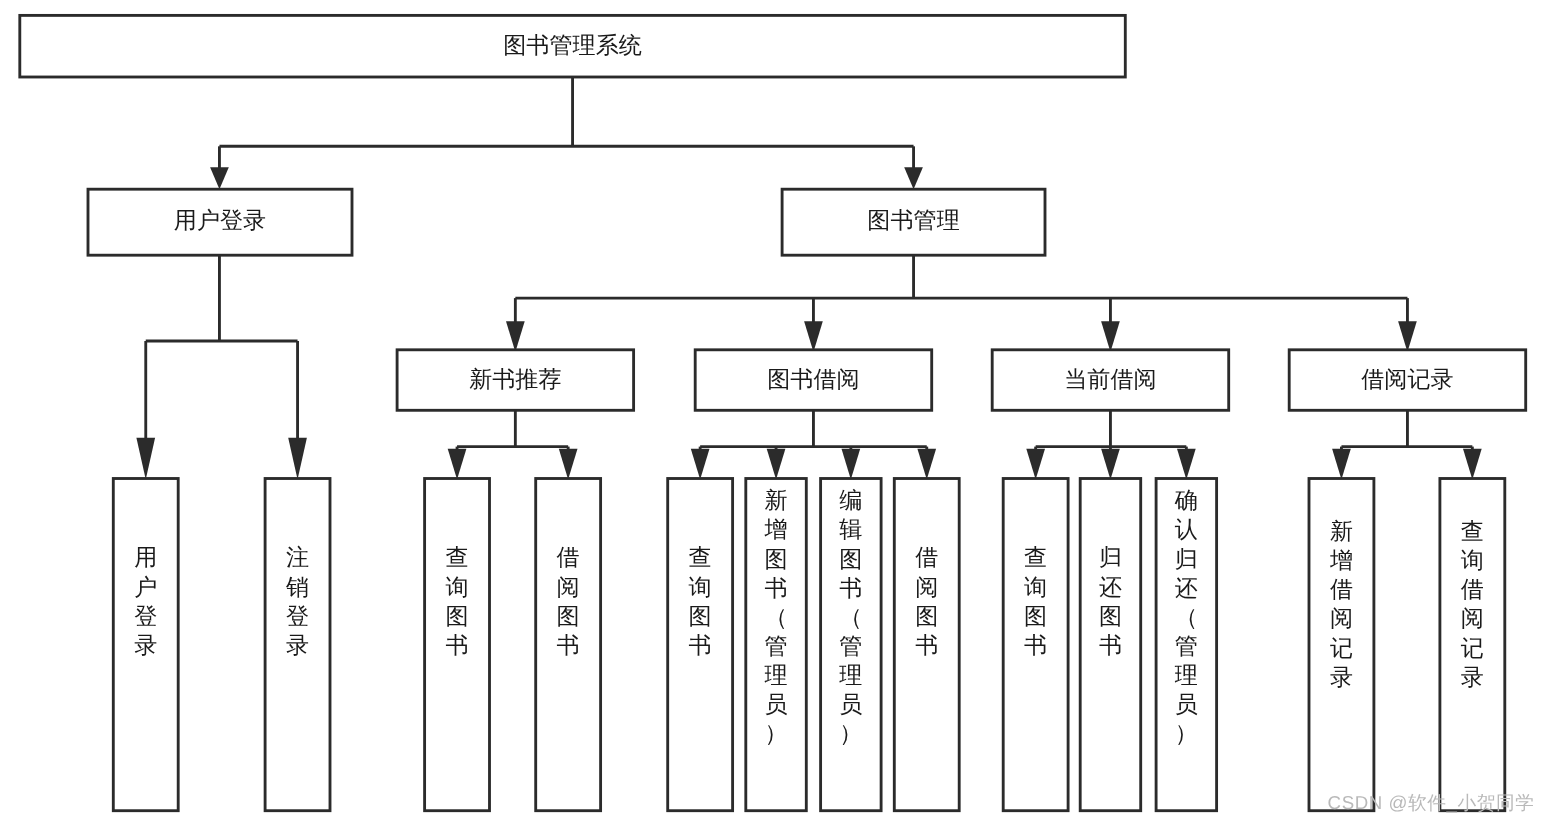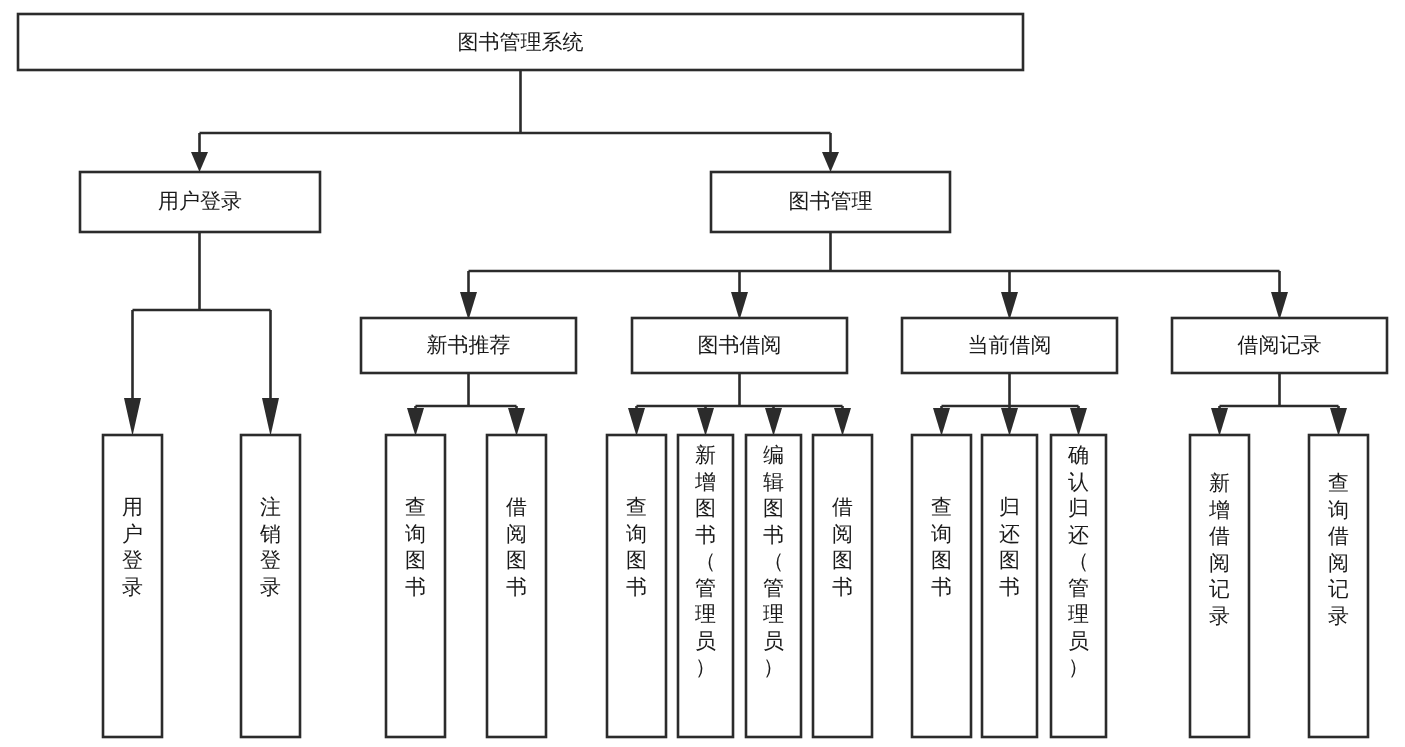--- a/index.html
+++ b/index.html
@@ -246,14 +246,15 @@
       <text class="node-label-v" x="1219.5" y="490"><tspan x="1219.5" dy="0">新</tspan><tspan x="1219.5" dy="26.5">增</tspan><tspan x="1219.5" dy="26.5">借</tspan><tspan x="1219.5" dy="26.5">阅</tspan><tspan x="1219.5" dy="26.5">记</tspan><tspan x="1219.5" dy="26.5">录</tspan></text>
     </g>
 
     <g>
       <rect class="node-box" x="1309" y="435" width="59" height="302"></rect>
       <text class="node-label-v" x="1338.5" y="490"><tspan x="1338.5" dy="0">查</tspan><tspan x="1338.5" dy="26.5">询</tspan><tspan x="1338.5" dy="26.5">借</tspan><tspan x="1338.5" dy="26.5">阅</tspan><tspan x="1338.5" dy="26.5">记</tspan><tspan x="1338.5" dy="26.5">录</tspan></text>
     </g>
 
   </svg>
 
+  <div class="watermark-text">CSDN @软件_小贺同学</div>
 
 </div>
 
 </body></html>

